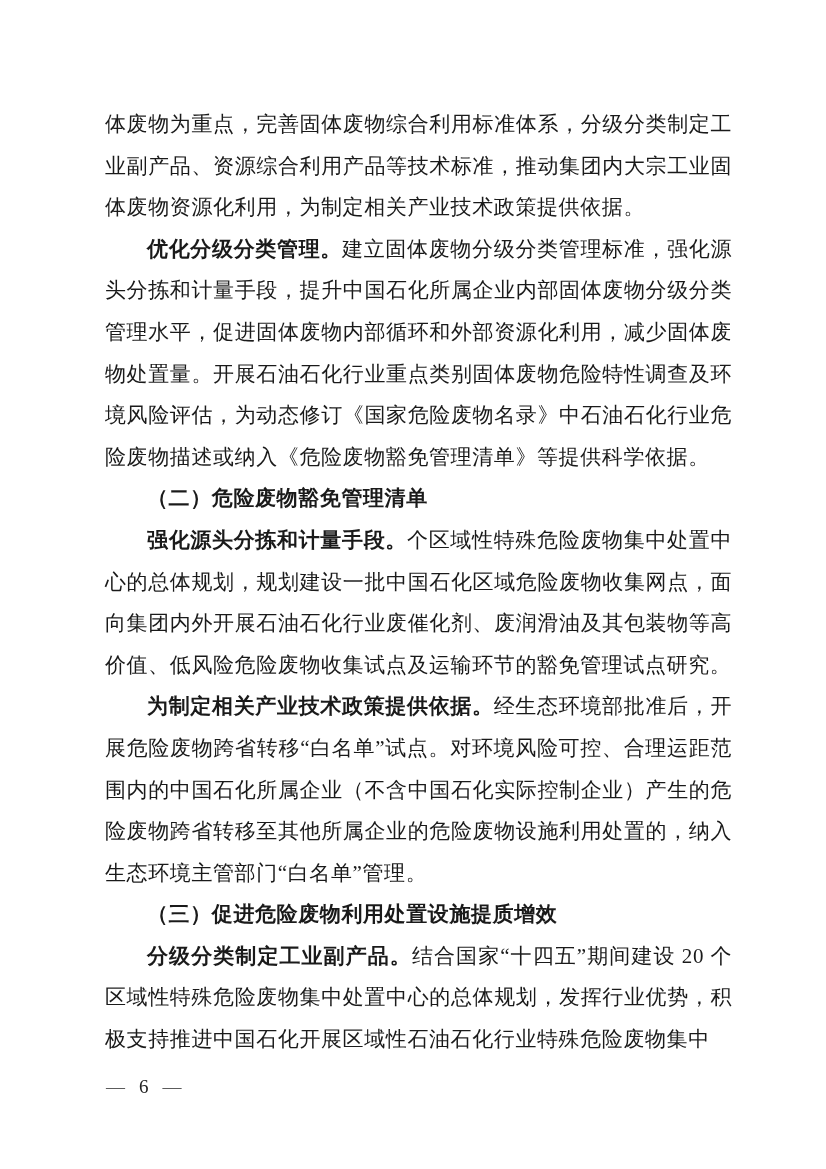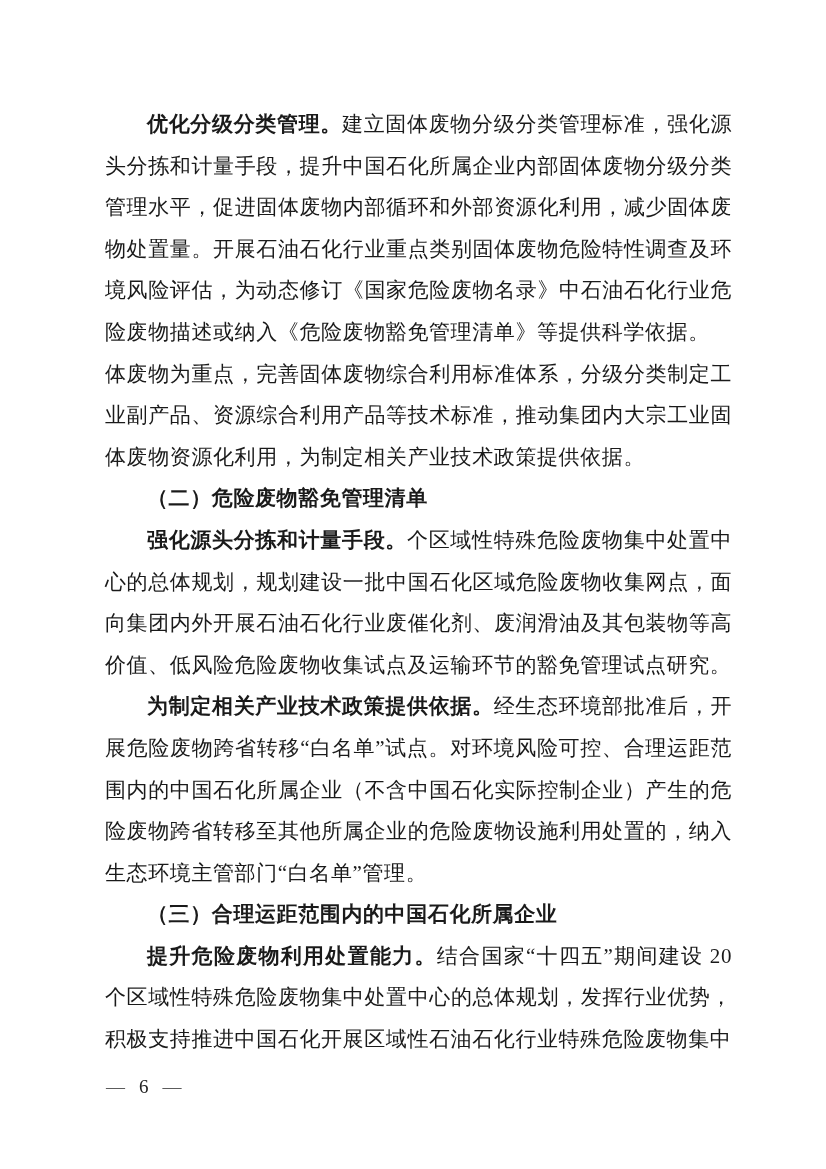--- a/index.html
+++ b/index.html
@@ -43,31 +43,31 @@
     .footer .dash { color: #555; }
     .footer .num { margin: 0 14px; }
   </style>
 </head>
 <body>
 
 <div class="page">
 
   <div class="content">
 
+    <p class="para no-indent">体废物为重点，完善固体废物综合利用标准体系，分级分类制定工业副产品、资源综合利用产品等技术标准，推动集团内大宗工业固体废物资源化利用，为制定相关产业技术政策提供依据。</p>
+
     <p class="para"><span class="lead">优化分级分类管理。</span><span>建立固体废物分级分类管理标准，强化源头分拣和计量手段，提升中国石化所属企业内部固体废物分级分类管理水平，促进固体废物内部循环和外部资源化利用，减少固体废物处置量。开展石油石化行业重点类别固体废物危险特性调查及环境风险评估，为动态修订《国家危险废物名录》中石油石化行业危险废物描述或纳入《危险废物豁免管理清单》等提供科学依据。</span></p>
-
-    <p class="para no-indent">体废物为重点，完善固体废物综合利用标准体系，分级分类制定工业副产品、资源综合利用产品等技术标准，推动集团内大宗工业固体废物资源化利用，为制定相关产业技术政策提供依据。</p>
 
     <p class="heading">（二）危险废物豁免管理清单</p>
 
     <p class="para"><span class="lead">强化源头分拣和计量手段。</span><span>个区域性特殊危险废物集中处置中心的总体规划，规划建设一批中国石化区域危险废物收集网点，面向集团内外开展石油石化行业废催化剂、废润滑油及其包装物等高价值、低风险危险废物收集试点及运输环节的豁免管理试点研究。</span></p>
 
     <p class="para"><span class="lead">为制定相关产业技术政策提供依据。</span><span>经生态环境部批准后，开展危险废物跨省转移“白名单”试点。对环境风险可控、合理运距范围内的中国石化所属企业（不含中国石化实际控制企业）产生的危险废物跨省转移至其他所属企业的危险废物设施利用处置的，纳入生态环境主管部门“白名单”管理。</span></p>
 
-    <p class="heading">（三）合理运距范围内的中国石化所属企业</p>
+    <p class="heading">（三）促进危险废物利用处置设施提质增效</p>
 
-    <p class="para"><span class="lead">提升危险废物利用处置能力。</span><span>结合国家“十四五”期间建设 20 个区域性特殊危险废物集中处置中心的总体规划，发挥行业优势，积极支持推进中国石化开展区域性石油石化行业特殊危险废物集中</span></p>
+    <p class="para"><span class="lead">分级分类制定工业副产品。</span><span>结合国家“十四五”期间建设 20 个区域性特殊危险废物集中处置中心的总体规划，发挥行业优势，积极支持推进中国石化开展区域性石油石化行业特殊危险废物集中</span></p>
 
   </div>
 
   <div class="footer"><span class="dash">—</span><span class="num">6</span><span class="dash">—</span></div>
 
 </div>
 
 </body></html>

